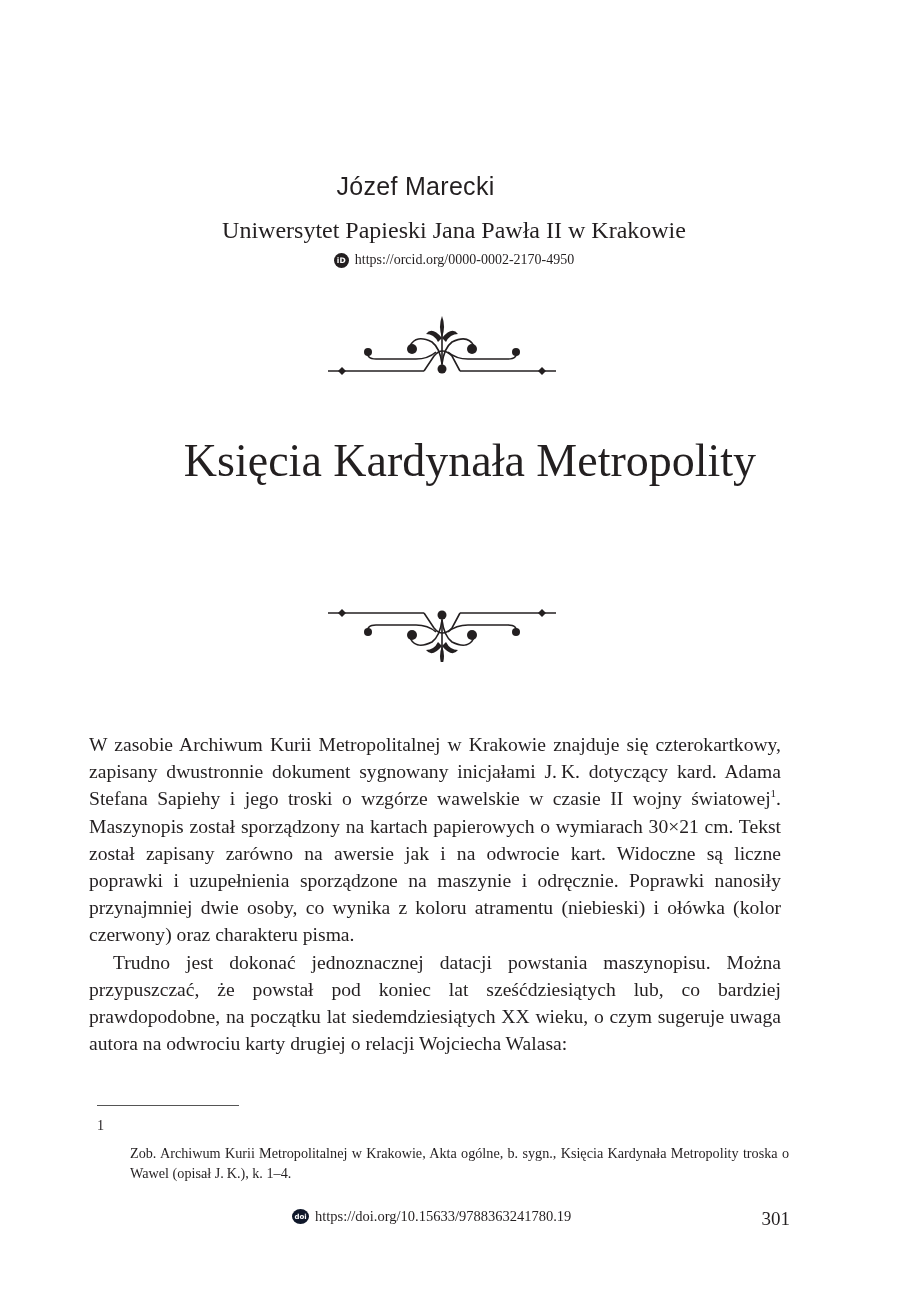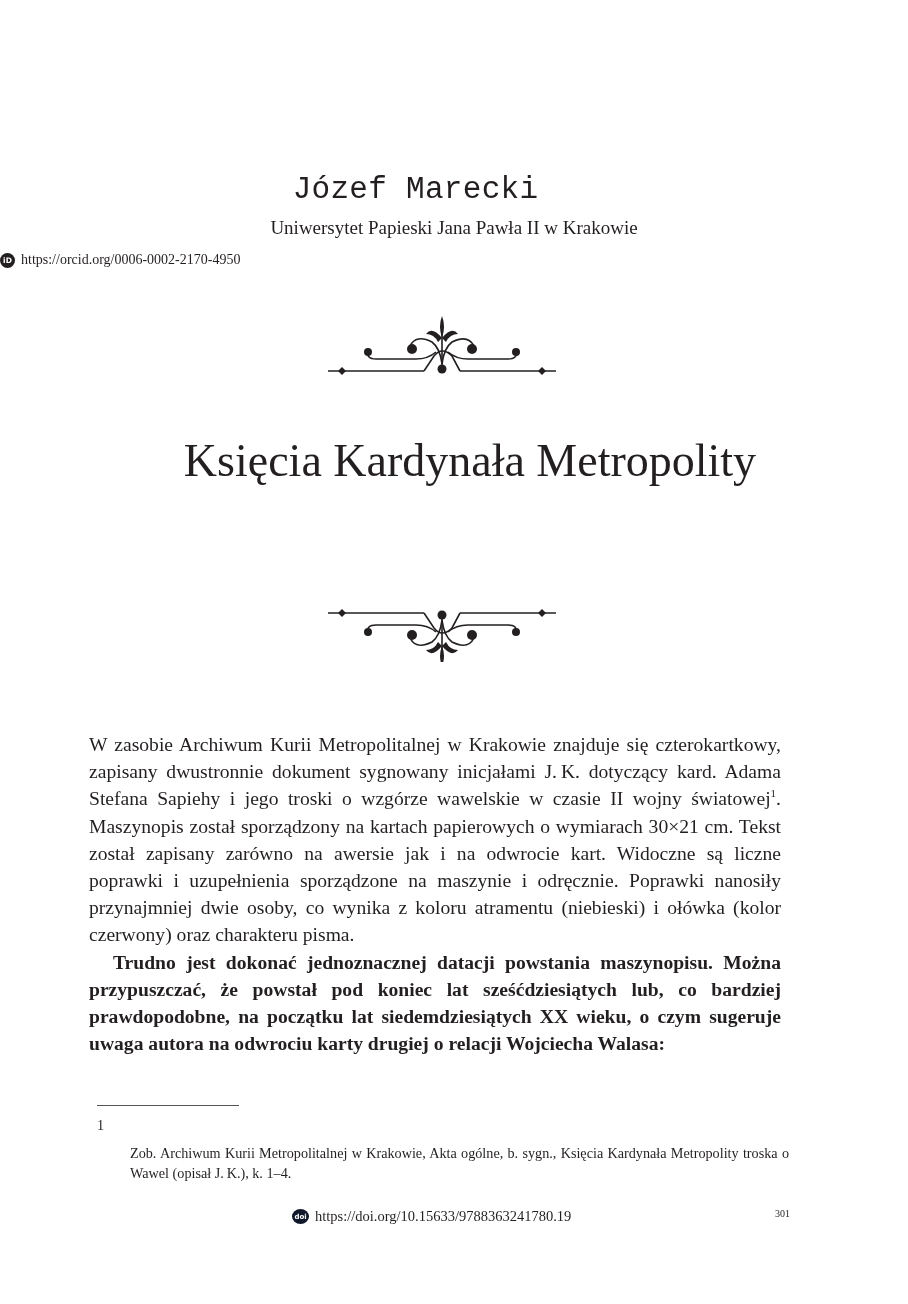--- a/index.html
+++ b/index.html
@@ -1,50 +1,50 @@
 <!DOCTYPE html>
 <html><head>
   <meta charset="utf-8">
   <style>
     html, body { margin: 0; padding: 0; background: #ffffff; }
     body { width: 908px; height: 1304px; position: relative; overflow: hidden; color: #231f20; font-family: "DejaVu Serif", serif; }
 
-    .author { position: absolute; top: 172px; left: 0; width: 831px; text-align: center; font-size: 31px; font-family: Liberation Mono, monospace; letter-spacing: 0.3px; }
-    .affiliation { position: absolute; top: 217px; left: 0; width: 908px; text-align: center; font-size: 19px; font-family: "Liberation Serif", serif; }
-    .orcid { position: absolute; top: 252px; left: 0; width: 908px; text-align: center; font-size: 14px; font-family: "Liberation Serif", serif; display: flex; align-items: center; gap: 6px; }
+    .author { position: absolute; top: 172px; left: 0; width: 831px; text-align: center; font-size: 25px; font-family: Liberation Sans, sans-serif; letter-spacing: 0.3px; }
+    .affiliation { position: absolute; top: 217px; left: 0; width: 908px; text-align: center; font-size: 24px; font-family: "Liberation Serif", serif; }
+    .orcid { position: absolute; top: 252px; left: 0; width: 908px; text-align: center; font-size: 14px; font-family: "Liberation Serif", serif; display: flex; justify-content: center; align-items: center; gap: 6px; }
     .id-badge { display: inline-flex; align-items: center; justify-content: center; width: 15px; height: 15px; border-radius: 50%; background: #231f20; color: #fff; font-size: 7.5px; font-family: "DejaVu Sans", sans-serif; font-weight: bold; }
 
     .ornament { position: absolute; left: 324px; width: 236px; height: 70px; }
     .ornament.top { top: 312px; }
     .ornament.bottom { top: 592px; }
 
     .title { position: absolute; top: 430px; left: 16px; width: 908px; text-align: center; font-family: "Liberation Serif", serif; font-size: 46px; line-height: 62px; font-weight: normal; margin: 0; color: #231f20; }
 
     .body { position: absolute; top: 731px; left: 89px; width: 692px; font-family: "Liberation Serif", serif; font-size: 19.6px; line-height: 27.2px; text-align: justify; hyphens: manual; }
     .body p { margin: 0; }
-    .body p.indent { text-indent: 24px; font-weight: bold; }
+    .body p.indent { text-indent: 24px; }
     sup { font-size: 11px; vertical-align: super; line-height: 0; }
 
     .fn-rule { position: absolute; top: 1105px; left: 97px; width: 142px; height: 0; border-top: 1.2px solid #555; }
     .footnote { position: absolute; top: 1115px; left: 97px; width: 692px; font-family: "Liberation Serif", serif; font-size: 14.2px; line-height: 20px; display: flex; }
     .fn-num { width: 33px; flex: none; }
     .fn-text { flex: 1; text-align: justify; margin-top: 28px; }
 
     .doi { position: absolute; top: 1208px; left: 292px; font-family: "Liberation Serif", serif; font-size: 14.5px; display: flex; align-items: center; gap: 6px; }
     .doi-badge { display: inline-flex; align-items: center; justify-content: center; width: 17px; height: 15px; border-radius: 50%; background: #0f172a; color: #fff; font-size: 7px; font-family: "DejaVu Sans", sans-serif; font-weight: bold; }
-    .page-number { position: absolute; top: 1208px; left: 760px; width: 30px; text-align: right; font-family: "Liberation Serif", serif; font-size: 10px; }
+    .page-number { position: absolute; top: 1208px; left: 760px; width: 30px; text-align: right; font-family: "Liberation Serif", serif; font-size: 19px; }
   </style>
 </head>
 <body>
 
 <div class="author">Józef Marecki</div>
 <div class="affiliation">Uniwersytet Papieski Jana Pawła II w Krakowie</div>
 <div class="orcid">
   <span class="id-badge">iD</span>
-  <span>https://orcid.org/0006-0002-2170-4950</span>
+  <span>https://orcid.org/0000-0002-2170-4950</span>
 </div>
 
 <svg class="ornament top" viewBox="0 0 236 70" xmlns="http://www.w3.org/2000/svg">
   <g fill="none" stroke="#231f20" stroke-width="1.6">
     <line x1="4" y1="59" x2="100" y2="59"></line>
     <line x1="136" y1="59" x2="232" y2="59"></line>
     <path d="M100 59 L110 44 Q118 34 128 44 L136 59"></path>
     <path d="M44 39 Q42 47 52 47 L92 47 Q104 47 112 40"></path>
     <path d="M192 39 Q194 47 184 47 L144 47 Q132 47 124 40"></path>
     <path d="M86 34 Q92 22 108 30 Q116 36 118 52"></path>

